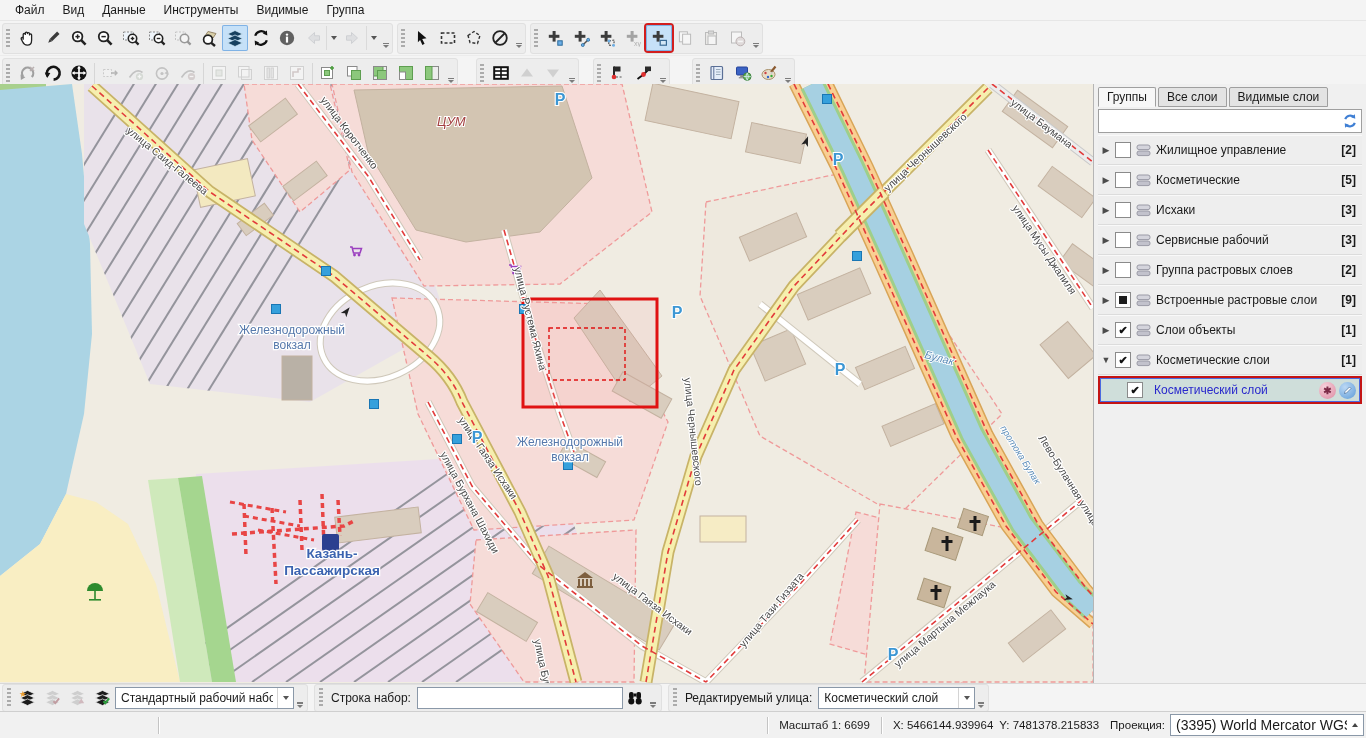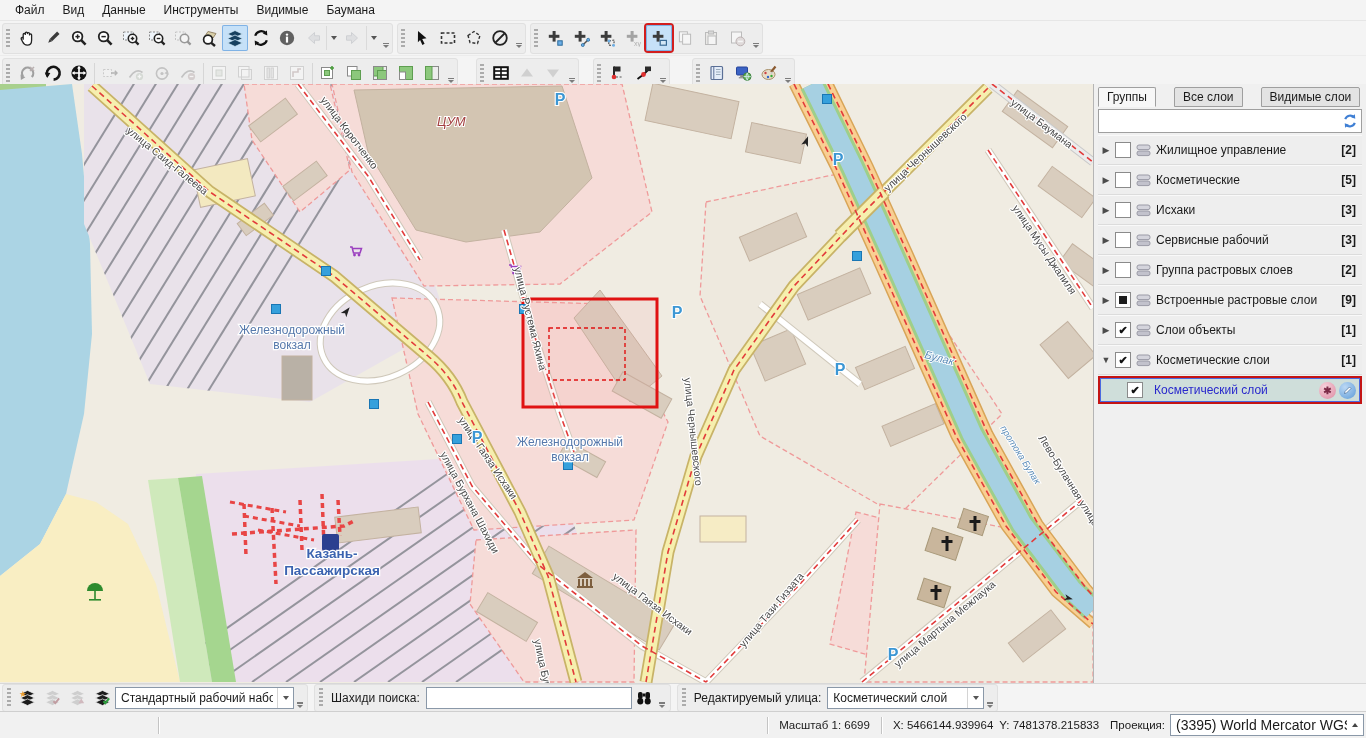--- a/index.html
+++ b/index.html
@@ -30,21 +30,21 @@
   svg text{font-family:"Liberation Sans",sans-serif}
   .street{font-size:10.5px;fill:#494949;stroke:#fff;stroke-width:2.4px;paint-order:stroke;stroke-linejoin:round}
   .blabel{fill:#5578ab;font-size:12px;text-anchor:middle;stroke:#fff;stroke-width:2.4px;paint-order:stroke}
   .kazan{fill:#3b63b0;font-weight:700;font-size:13.5px;text-anchor:middle;stroke:#fff;stroke-width:2.6px;paint-order:stroke}
   .wlabel{fill:#5b8cb8;font-style:italic;font-size:11px;stroke:#fff;stroke-width:1.8px;paint-order:stroke}
   .tsum{fill:#a33f3f;font-size:13px;font-style:italic;stroke:#fff;stroke-width:2px;paint-order:stroke}
   .pk{font-size:16px;font-weight:700;fill:#3c97d4;stroke:#fff;stroke-width:2.2px;paint-order:stroke;text-anchor:middle}
   
   #panel{position:absolute;left:1093px;top:0;width:273px;height:599px;background:#f0f0f0;border-left:1px solid #b5b5b5;box-sizing:border-box;padding:3px 4px}
   .tabs{display:flex;height:20px}
-  .tab{padding:2px 8px 1px;border:1px solid #9f9f9f;background:#e3e3e3;border-radius:2px 2px 0 0;margin-right:18px;line-height:15px;white-space:nowrap}
+  .tab{padding:2px 8px 1px;border:1px solid #9f9f9f;background:#e3e3e3;border-radius:2px 2px 0 0;margin-right:2px;line-height:15px;white-space:nowrap}
   .tab.active{background:#f7f7f7;border-bottom-color:#f7f7f7}
   .searchrow{height:22px;background:#fff;border:1px solid #9f9f9f;display:flex;align-items:center;margin-top:2px;padding:0 3px}
   .searchrow input{flex:1;border:none;outline:none;height:18px;font:inherit;background:transparent}
   .llist{margin-top:2px}
   .lrow{height:28px;display:flex;align-items:center;background:#eeeeee;border-top:1px solid #f9f9f9;border-bottom:1px solid #dcdcdc}
   .exp{width:16px;text-align:center;color:#4c4c4c;font-size:9px;flex:none}
   .cb{width:14px;height:14px;background:#fff;border:1px solid #8a8a8a;display:flex;align-items:center;justify-content:center;margin:0 5px 0 1px;flex:none}
   .cb .chk{font-size:11px;font-weight:700;color:#111;line-height:1}
   .cb .part{width:8px;height:8px;background:#1d1d1d}
   .lbl{font-weight:400;margin-left:5px;flex:1;white-space:nowrap;overflow:hidden;font-size:12px}
@@ -82,21 +82,21 @@
     <polygon points="9,10.5 16.5,14 9,17.5 1.5,14"></polygon>
   </symbol>
 </svg>
 
 <div class="menubar">
   <span class="menu-item">Файл</span>
   <span class="menu-item">Вид</span>
   <span class="menu-item">Данные</span>
   <span class="menu-item">Инструменты</span>
   <span class="menu-item">Видимые</span>
-  <span class="menu-item">Баумана</span>
+  <span class="menu-item">Группа</span>
 </div>
 
 <div class="toolbar" id="tb1">
   <div class="tgroup">
     <div class="grip"></div>
     <div class="b">
         <svg width="18" height="18" viewBox="0 0 18 18">
           <path d="M5.2,10.2 L5.2,5.4 A1.05,1.05 0 0 1 7.3,5.4 L7.3,4.1 A1.05,1.05 0 0 1 9.4,4.1 L9.4,4.6 A1.05,1.05 0 0 1 11.5,4.6 L11.5,5.9 A1.05,1.05 0 0 1 13.6,5.9 L13.6,11.2 C13.6,14.4 11.9,16.2 9.2,16.2 C6.8,16.2 5.6,15 4.6,12.8 L3.2,9.9 A1.1,1.1 0 0 1 5.1,8.9 Z" fill="#fff" stroke="#222" stroke-width="1.3" stroke-linejoin="round"></path>
         </svg>
       </div>
@@ -901,21 +901,21 @@
           <span class="tri-down"></span>
         </span>
     </div>
     <div class="ovf">
         <i></i>
         <b></b>
       </div>
   </div>
   <div class="bgrp">
     <div class="grip"></div>
-    <span class="blabeltxt">Шахиди поиска:</span>
+    <span class="blabeltxt">Строка набор:</span>
     <input class="tinput" type="text" value="" style="">
     <div class="bb">
         <svg width="18" height="18" viewBox="0 0 18 18">
           <rect x="3" y="3" width="4.6" height="7" rx="2" fill="#111"></rect>
           <rect x="10.4" y="3" width="4.6" height="7" rx="2" fill="#111"></rect>
           <rect x="7.6" y="4.5" width="2.8" height="3" fill="#111"></rect>
           <ellipse cx="5.3" cy="12.2" rx="3" ry="3.3" fill="#111"></ellipse>
           <ellipse cx="12.7" cy="12.2" rx="3" ry="3.3" fill="#111"></ellipse>
         </svg>
       </div>

